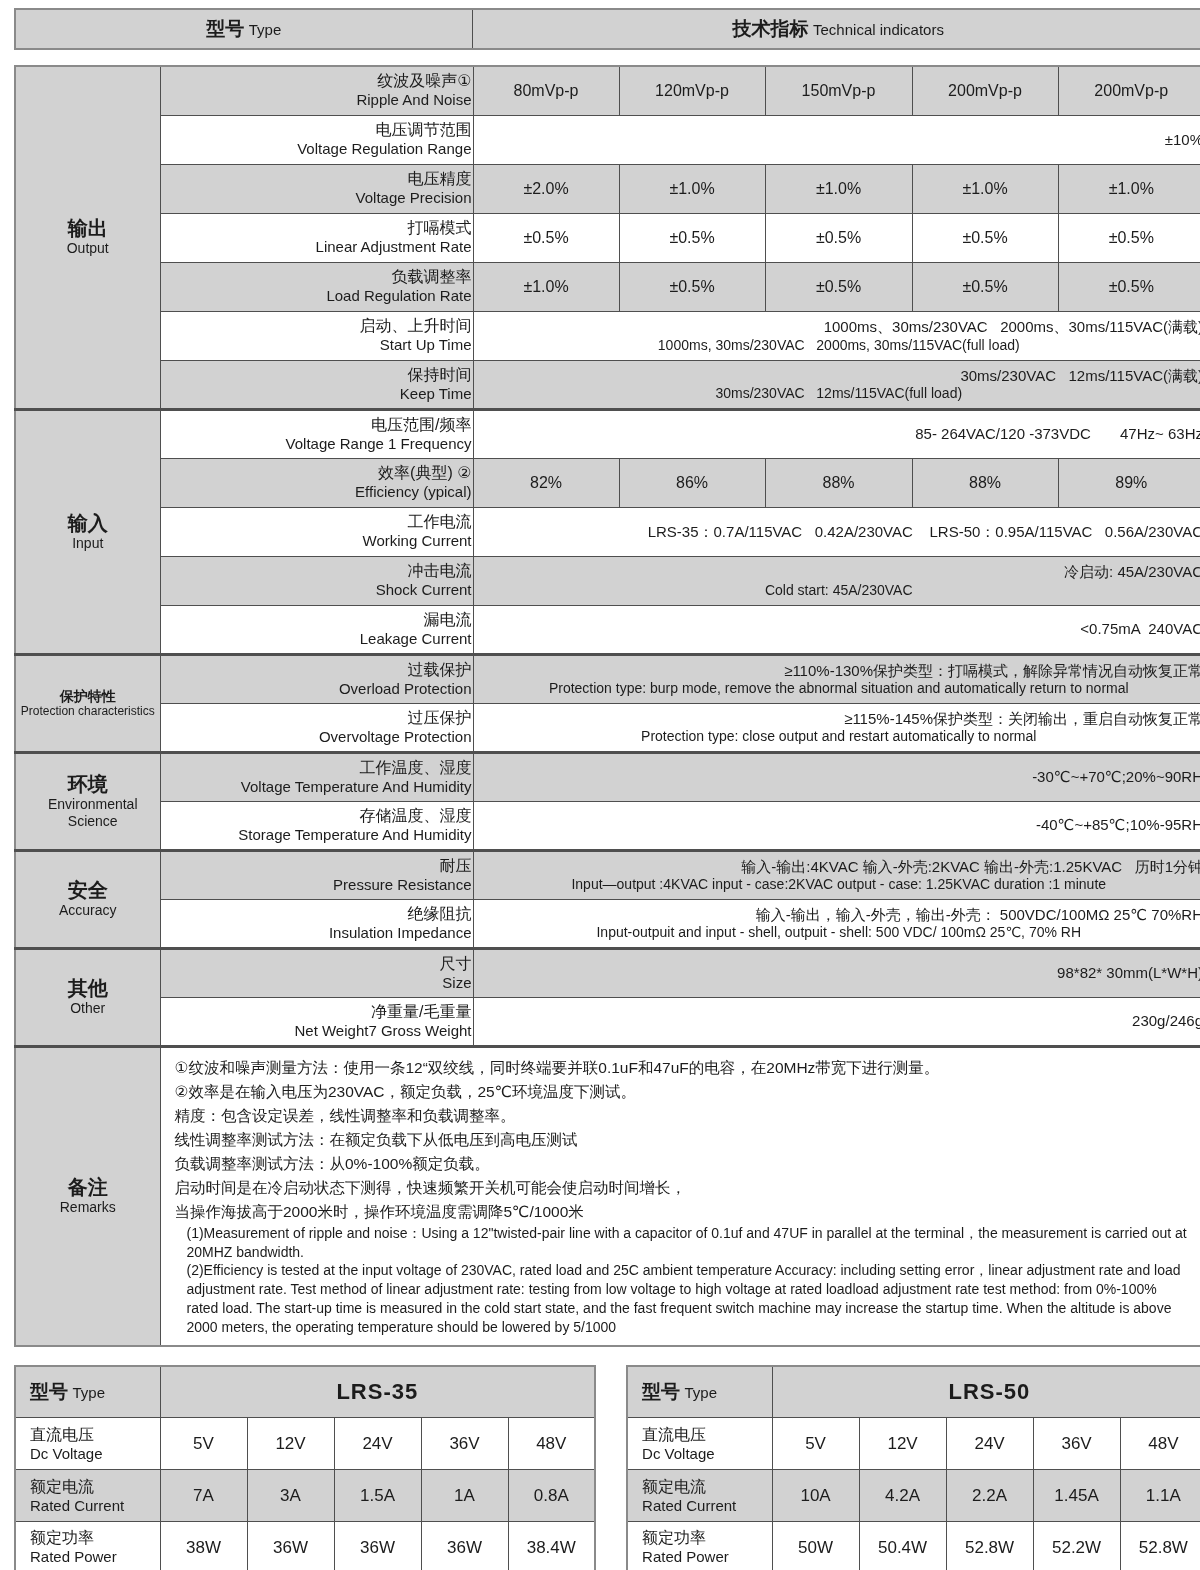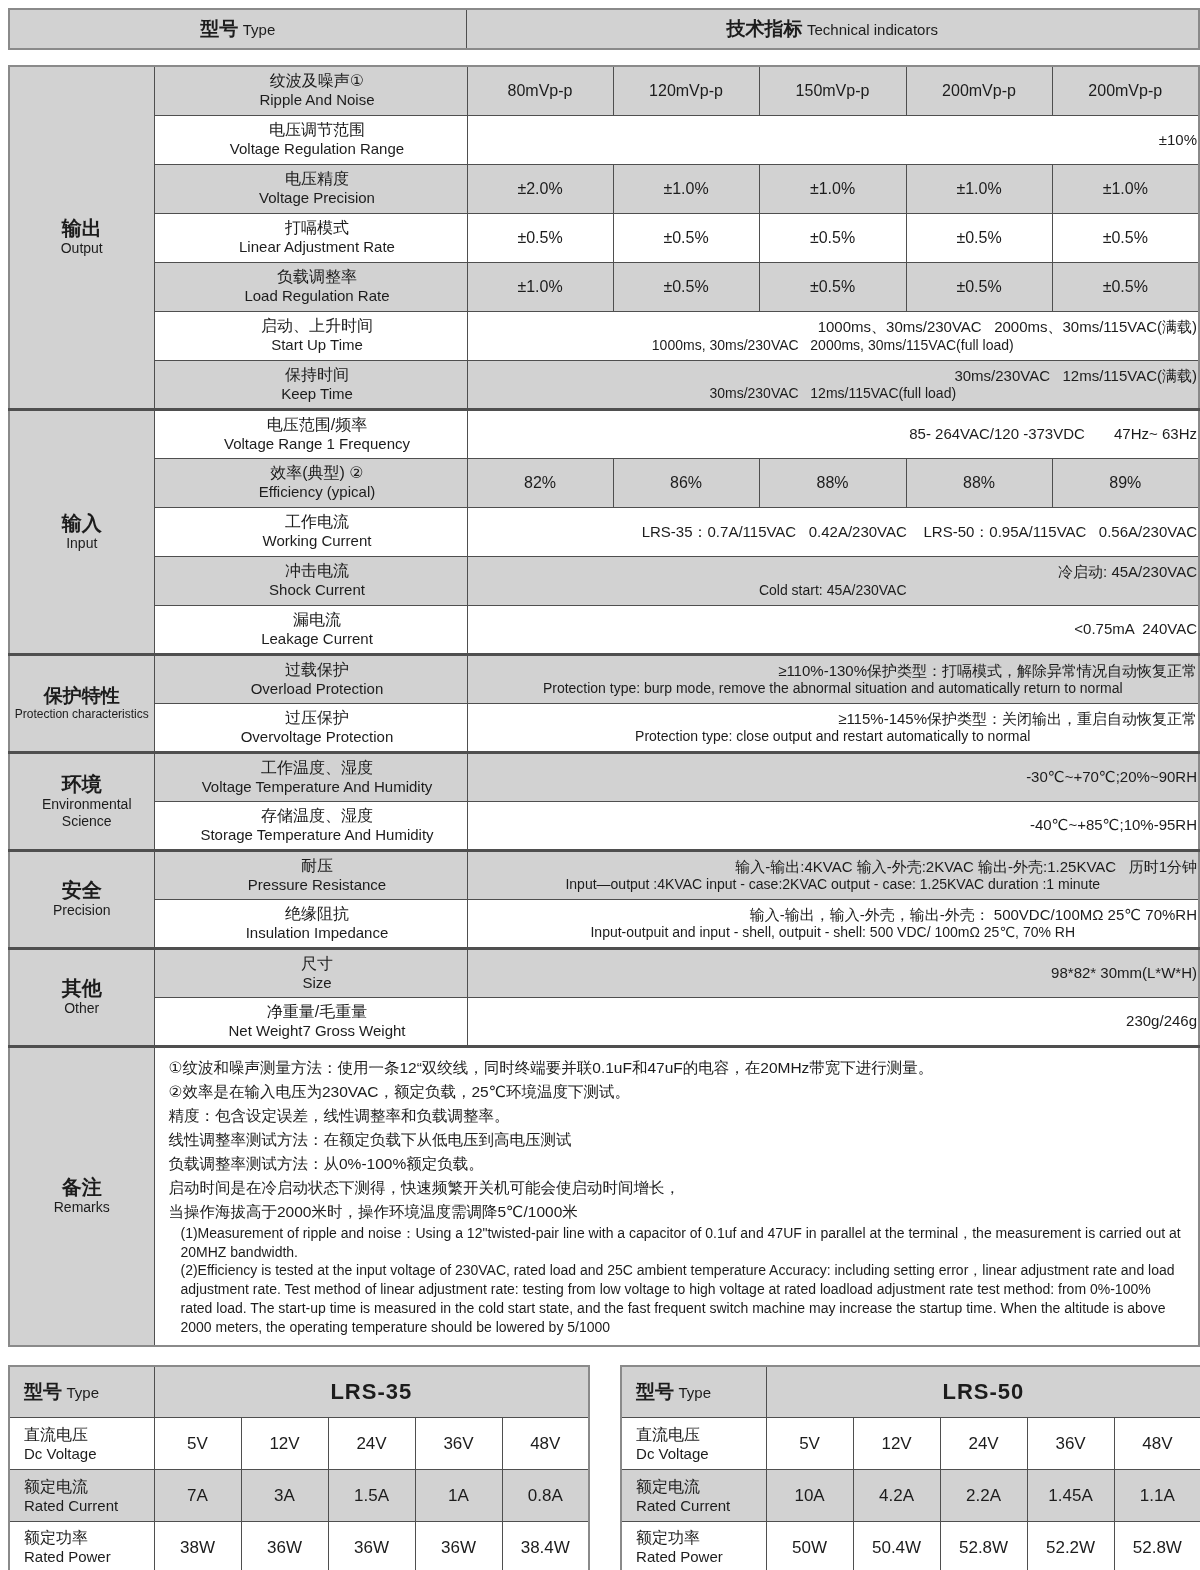--- a/index.html
+++ b/index.html
@@ -1,35 +1,35 @@
 <!DOCTYPE html>
 <html><head>
 <meta charset="utf-8">
 <style>
   html,body{margin:0;padding:0;background:#fff;}
   body{width:1200px;font-family:"Liberation Sans","DejaVu Sans",sans-serif;color:#1c1c1c;}
-  .page{width:1200px;height:1570px;background:#fff;box-sizing:border-box;padding:8px 5px 0 8px;position:relative;border-radius:18px;}
+  .page{width:1200px;height:1570px;background:#fff;box-sizing:border-box;padding:8px 5px 0 14px;position:relative;border-radius:18px;}
   table{border-collapse:collapse;table-layout:fixed;}
   td{border:1px solid #4f4f4f;box-sizing:border-box;vertical-align:middle;overflow:hidden;}
   .g{background:#d2d2d2;}
   .w{background:#ffffff;}
   
   .hdr{width:1190px;border:2px solid #8a8a8a;}
   .hdr td{height:40px;text-align:center;}
   .hzh{font-weight:bold;font-size:19px;}
   .hen{font-size:15px;}
   
   .spec{width:1190px;border:2px solid #8a8a8a;margin-top:15px;}
   .spec td{height:49px;}
   .secstart td{border-top:3px solid #4f4f4f;}
   .sec-cell{text-align:center;background:#d2d2d2;margin-left:8px;}
   .sec-zh{font-weight:bold;font-size:20px;line-height:1.15;}
   .sec-en{font-size:14px;line-height:1.2;}
   .sec-en.small{font-size:12px;}
-  .lbl{padding-left:14px;text-align:center;}
+  .lbl{padding-left:14px;text-align:right;}
   .lzh{font-size:16px;line-height:1.25;}
   .len{font-size:15px;line-height:1.25;}
   .val{text-align:center;font-size:16px;}
   .szh{font-size:15px;line-height:1.3;text-align:right;white-space:pre-wrap;}
   .sen{font-size:14px;line-height:1.25;text-align:center;white-space:pre-wrap;}
   .rem{padding:8px 14px;vertical-align:top;}
   .rzh{font-size:15.5px;line-height:1.55;white-space:pre-wrap;}
   .ren{font-size:14px;line-height:1.35;white-space:pre-wrap;margin-left:12px;}
   
   .models{display:flex;gap:30px;margin-top:18px;}
@@ -201,21 +201,21 @@
         <div class="lzh">漏电流</div>
         <div class="len">Leakage Current</div>
       </td>
       <td class="val" colspan="5">
             <div class="szh">&lt;0.75mA  240VAC</div>
           </td>
     </tr>
 
     <tr class="g secstart">
       <td class="sec-cell" rowspan="2">
-        <div class="sec-zh" style="font-size:19px;">保护特性</div>
+        <div class="sec-zh" style="font-size:14px;">保护特性</div>
         <div class="sec-en small">Protection characteristics</div>
       </td>
       <td class="lbl">
         <div class="lzh">过载保护</div>
         <div class="len">Overload Protection</div>
       </td>
       <td colspan="5">
         <div class="szh">≥110%-130%保护类型：打嗝模式，解除异常情况自动恢复正常</div>
         <div class="sen">Protection type: burp mode, remove the abnormal situation and automatically return to normal</div>
       </td>
@@ -250,21 +250,21 @@
         <div class="len">Storage Temperature And Humidity</div>
       </td>
       <td class="val" colspan="5">
             <div class="szh">-40℃~+85℃;10%-95RH</div>
           </td>
     </tr>
 
     <tr class="g secstart">
       <td class="sec-cell" rowspan="2">
         <div class="sec-zh">安全</div>
-        <div class="sec-en">Precision</div>
+        <div class="sec-en">Accuracy</div>
       </td>
       <td class="lbl">
         <div class="lzh">耐压</div>
         <div class="len">Pressure Resistance</div>
       </td>
       <td colspan="5">
         <div class="szh">输入-输出:4KVAC 输入-外壳:2KVAC 输出-外壳:1.25KVAC   历时1分钟</div>
         <div class="sen">Input—output :4KVAC input - case:2KVAC output - case: 1.25KVAC duration :1 minute</div>
       </td>
     </tr>

